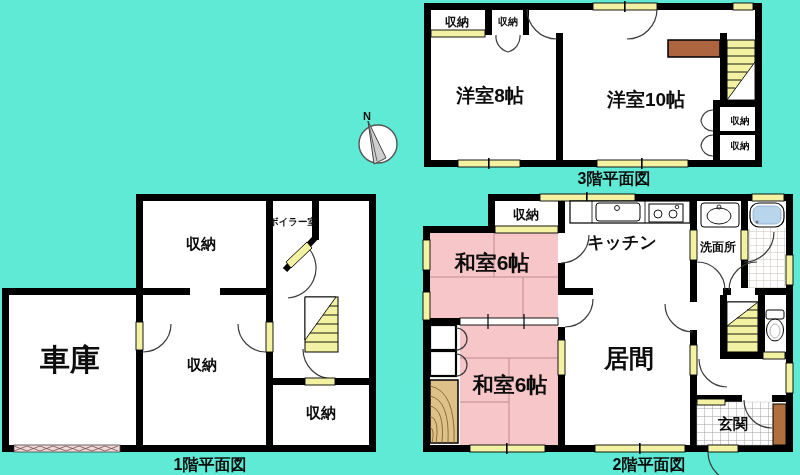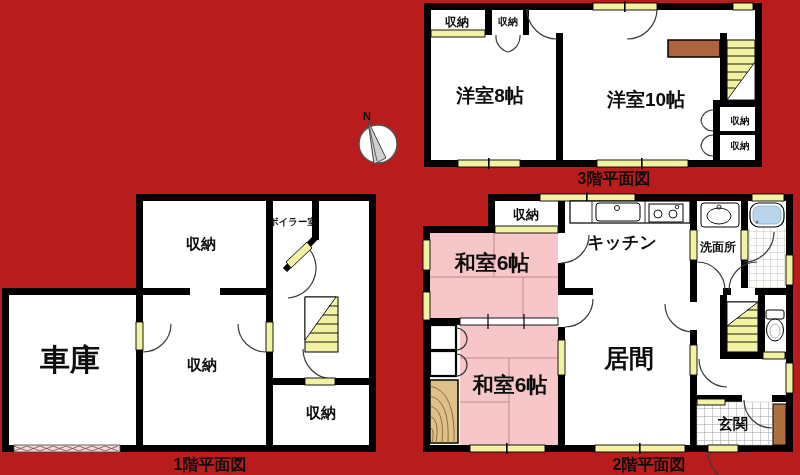--- a/index.html
+++ b/index.html
@@ -1,16 +1,16 @@
 <!DOCTYPE html>
 <html><head>
 <meta charset="utf-8">
 <style>
   html,body{margin:0;padding:0;background:#fff;}
-  .stage{position:relative;width:800px;height:475px;background:#b91c1c;overflow:hidden;
+  .stage{position:relative;width:800px;height:475px;background:#5eead4;overflow:hidden;
          font-family:"Liberation Sans","DejaVu Sans",sans-serif;}
   svg{position:absolute;left:0;top:0;}
   .wall{fill:#000;}
   .win{fill:#f2f2a2;stroke:#000;stroke-width:0.9;}
   .arc{fill:none;stroke:#3c3c3c;stroke-width:1.2;}
   .stair{fill:#f2f2a2;stroke:#000;stroke-width:1;}
   .tl{stroke:#000;stroke-width:0.9;}
   .tat{stroke:#c2898d;stroke-width:1;}
   .lbl{font-weight:bold;fill:#0d0d0d;text-anchor:middle;}
   .cap{font-weight:bold;fill:#0d0d0d;text-anchor:middle;}

